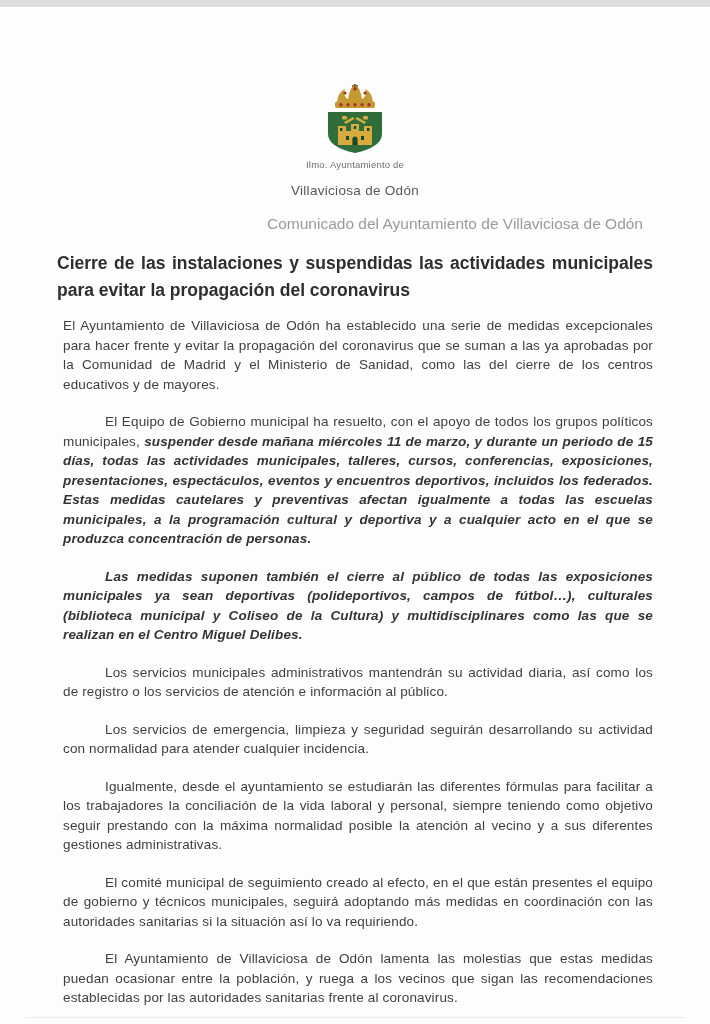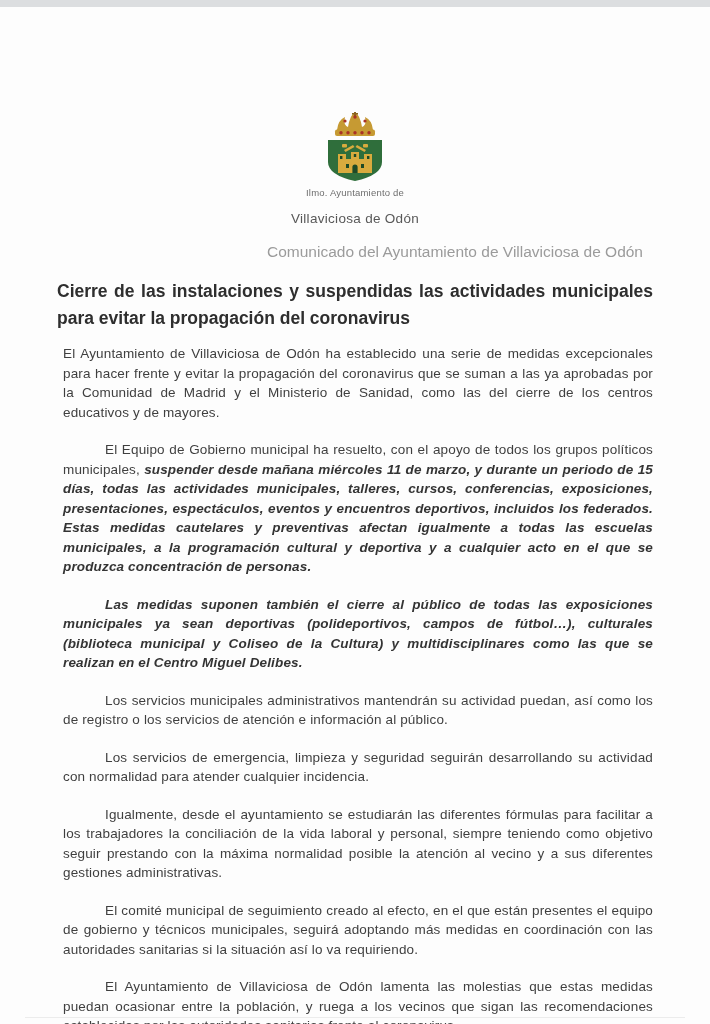--- a/index.html
+++ b/index.html
@@ -18,21 +18,21 @@
   }
   .page {
     position: relative;
     width: 710px;
     height: 1017px;
     background: #fdfdfd;
     box-sizing: border-box;
     padding: 0 57px;
   }
   .logo-block {
-    padding-top: 102px;
+    padding-top: 74px;
     text-align: center;
   }
   .logo-block svg { display: inline-block; }
   .crown-gold { fill: #c69a33; }
   .crown-dark { fill: #8a6420; }
   .crown-red  { fill: #a93226; }
   .shield-green { fill: #2f6e3b; }
   .castle-gold  { fill: #d8ab3e; }
   .castle-dark  { fill: #1d4a26; }
   .logo-caption-1 {
@@ -130,21 +130,21 @@
   </div>
 
   <div class="subtitle">Comunicado del Ayuntamiento de Villaviciosa de Odón</div>
 
   <h1 class="doc-title">Cierre de las instalaciones y suspendidas las actividades municipales para evitar la propagación del coronavirus</h1>
 
   <div class="body-text">
       <p class="para"><span>El Ayuntamiento de Villaviciosa de Odón ha establecido una serie de medidas excepcionales para hacer frente y evitar la propagación del coronavirus que se suman a las ya aprobadas por la Comunidad de Madrid y el Ministerio de Sanidad, como las del cierre de los centros educativos y de mayores.</span></p>
       <p class="para indent"><span>El Equipo de Gobierno municipal ha resuelto, con el apoyo de todos los grupos políticos municipales, </span><span class="bold">suspender desde mañana miércoles 11 de marzo, y durante un periodo de 15 días, todas las actividades municipales, talleres, cursos, conferencias, exposiciones, presentaciones, espectáculos, eventos y encuentros deportivos, incluidos los federados. Estas medidas cautelares y preventivas afectan igualmente a todas las escuelas municipales, a la programación cultural y deportiva y a cualquier acto en el que se produzca concentración de personas.</span></p>
       <p class="para indent"><span class="bold">Las medidas suponen también el cierre al público de todas las exposiciones municipales ya sean deportivas (polideportivos, campos de fútbol…), culturales (biblioteca municipal y Coliseo de la Cultura)  y multidisciplinares como las que se realizan en el Centro Miguel Delibes.</span></p>
-      <p class="para indent"><span>Los servicios municipales administrativos mantendrán su actividad puedan, así como los de registro o los servicios de atención e información al público.</span></p>
+      <p class="para indent"><span>Los servicios municipales administrativos mantendrán su actividad diaria, así como los de registro o los servicios de atención e información al público.</span></p>
       <p class="para indent"><span>Los servicios de emergencia, limpieza y seguridad seguirán desarrollando su actividad con normalidad para atender cualquier incidencia.</span></p>
       <p class="para indent"><span>Igualmente, desde el ayuntamiento se estudiarán las diferentes fórmulas para facilitar a los trabajadores la conciliación de la vida laboral y personal, siempre teniendo como objetivo seguir prestando con la máxima normalidad posible la atención al vecino y a sus diferentes gestiones administrativas.</span></p>
       <p class="para indent"><span>El comité municipal de seguimiento creado al efecto, en el que están presentes el equipo de gobierno y técnicos municipales, seguirá adoptando más medidas en coordinación con las autoridades sanitarias si la situación así lo va requiriendo.</span></p>
       <p class="para indent"><span>El Ayuntamiento de Villaviciosa de Odón lamenta las molestias que estas medidas puedan ocasionar entre la población, y ruega a los vecinos que sigan las recomendaciones establecidas por las autoridades sanitarias frente al coronavirus.</span></p>
       <p class="para indent"><span class="bold">Se recuerda a quienes tengan síntomas respiratorios y/o fiebre, permanecer en su domicilio y evitar acudir a los centros sanitarios u hospitales, siempre que la situación clínica lo permita, y contactar con los profesionales de la salud a  través del teléfono: 900 102 112.</span></p>
     </div>
 
   <div class="page-bottom-line"></div>
 </div>
 

